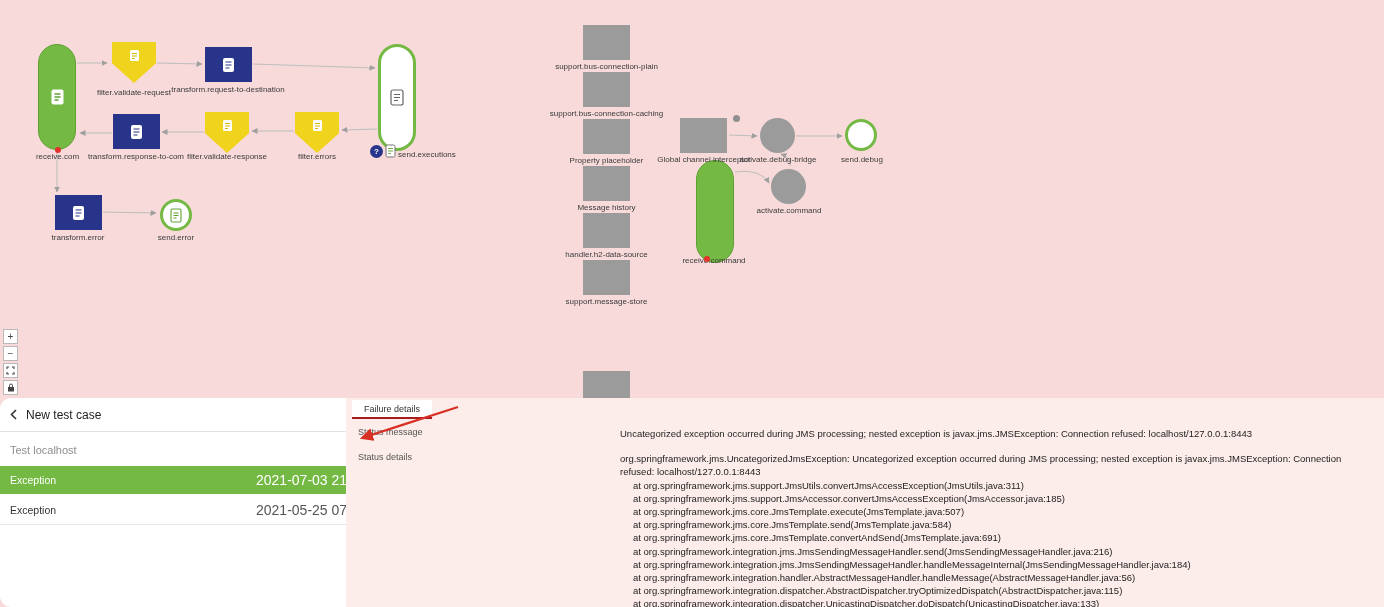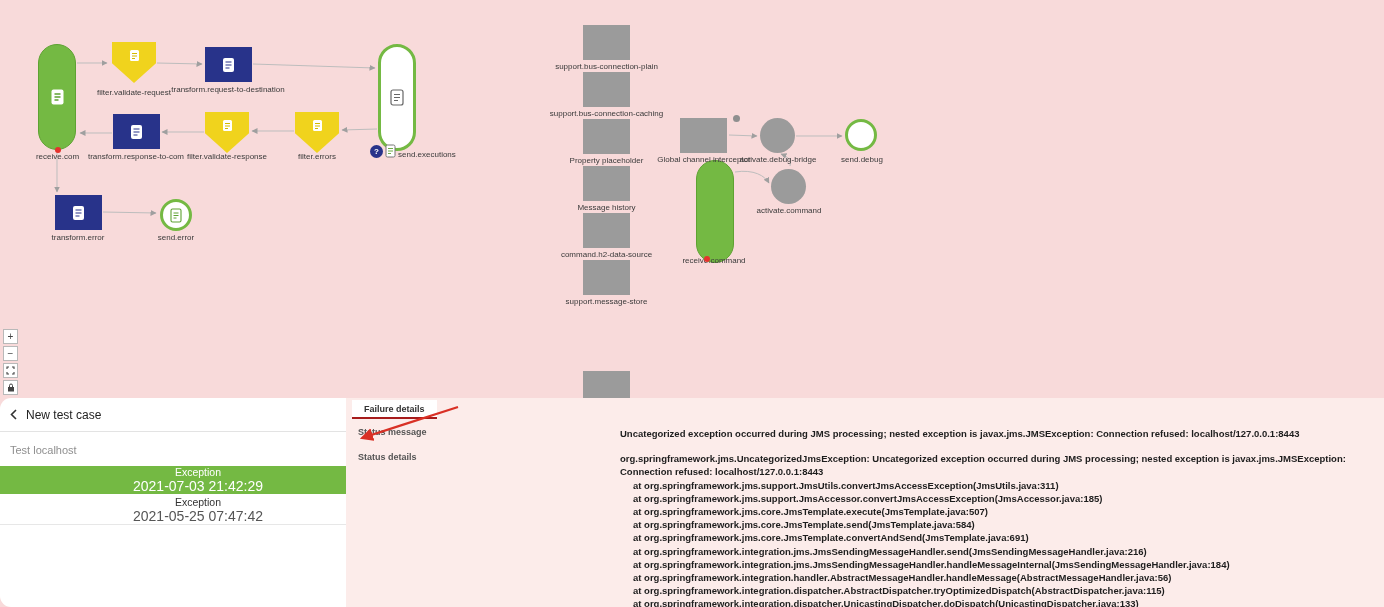--- a/index.html
+++ b/index.html
@@ -35,28 +35,28 @@
   #zoombar{position:absolute;left:3px;top:329px;z-index:5;display:flex;flex-direction:column;gap:2px;}
   .zbtn{width:15px;height:15px;background:#fff;border:1px solid #b9b9b9;box-sizing:border-box;
         display:flex;align-items:center;justify-content:center;font-size:10px;color:#444;cursor:pointer;padding:0;}
 
   
   #test-panel{position:absolute;left:0;top:398px;width:396px;height:209px;background:var(--panel-bg,#fff);z-index:10;box-sizing:border-box;border-radius:11px;}
   #test-panel .hdr{display:flex;align-items:center;height:33px;padding:0 10px;border-bottom:1px solid #e3e3e3;}
   #test-panel .hdr .title{font-size:12px;color:#222;margin-left:9px;}
   #test-panel .hdr .sp{flex:1;}
   #test-panel .section{font-size:11px;color:#8f8f8f;padding:12px 10px 10px;}
-  .exec-row{display:flex;align-items:center;justify-content:space-between;height:28px;padding:0 10px;font-size:10.5px;cursor:pointer;flex-direction:column;}
+  .exec-row{display:flex;align-items:center;justify-content:space-between;height:28px;padding:0 10px;font-size:10.5px;cursor:pointer;}
   .exec-row.sel{background:var(--selected-green,#74b943);color:#fff;margin-bottom:2px;}
   .exec-row.sel .ts{color:#fff;}
   .exec-row.plain{background:#fff;color:#333;border-bottom:1px solid #e7e7e7;}
   .exec-row .ts{font-size:14px;color:#555;text-align:center;}
 
   
-  #details-panel{position:absolute;left:346px;top:398px;width:1038px;height:209px;background:var(--details-bg,#fcecea);z-index:10;box-sizing:border-box;overflow:hidden;font-weight:bold;}
+  #details-panel{position:absolute;left:346px;top:398px;width:1038px;height:209px;background:var(--details-bg,#fcecea);z-index:10;box-sizing:border-box;overflow:hidden;}
   #details-panel .tabrow{height:21px;display:flex;align-items:flex-end;}
   .tab{background:#fff;font-size:9px;color:#333;padding:4px 12px 3px;margin-left:6px;
        border-bottom:2px solid var(--tab-underline,#a61b1b);cursor:pointer;}
   .detail-grid{display:grid;grid-template-columns:262px 1fr;row-gap:12px;margin-top:8px;padding:0 12px;align-items:start;}
   .dlabel{font-size:9px;color:#555;}
   .dvalue{font-size:9.5px;color:#1d1d1d;line-height:13.2px;}
   .stack-line{padding-left:13px;white-space:nowrap;}
   #annotation{z-index:12;}
 </style>
 </head>
@@ -171,21 +171,21 @@
   <div class="node rect gray" style="left:583px;top:72px"></div>
   <div class="nlabel" style="left:548px;top:109px;width:117px">support.bus-connection-caching</div>
 
   <div class="node rect gray" style="left:583px;top:119px"></div>
   <div class="nlabel" style="left:548px;top:156px;width:117px">Property placeholder</div>
 
   <div class="node rect gray" style="left:583px;top:166px"></div>
   <div class="nlabel" style="left:548px;top:203px;width:117px">Message history</div>
 
   <div class="node rect gray" style="left:583px;top:213px"></div>
-  <div class="nlabel" style="left:548px;top:250px;width:117px">command.h2-data-source</div>
+  <div class="nlabel" style="left:548px;top:250px;width:117px">handler.h2-data-source</div>
 
   <div class="node rect gray" style="left:583px;top:260px"></div>
   <div class="nlabel" style="left:548px;top:297px;width:117px">support.message-store</div>
 
   <div class="node rect gray" style="left:583px;top:371px"></div>
 
   <div class="node rect gray" style="left:680px;top:118px"></div>
   <span class="dot gray" style="left:733px;top:115px"></span>
   <div class="nlabel" style="left:647px;top:155px;width:114px">Global channel interceptor</div>
 

